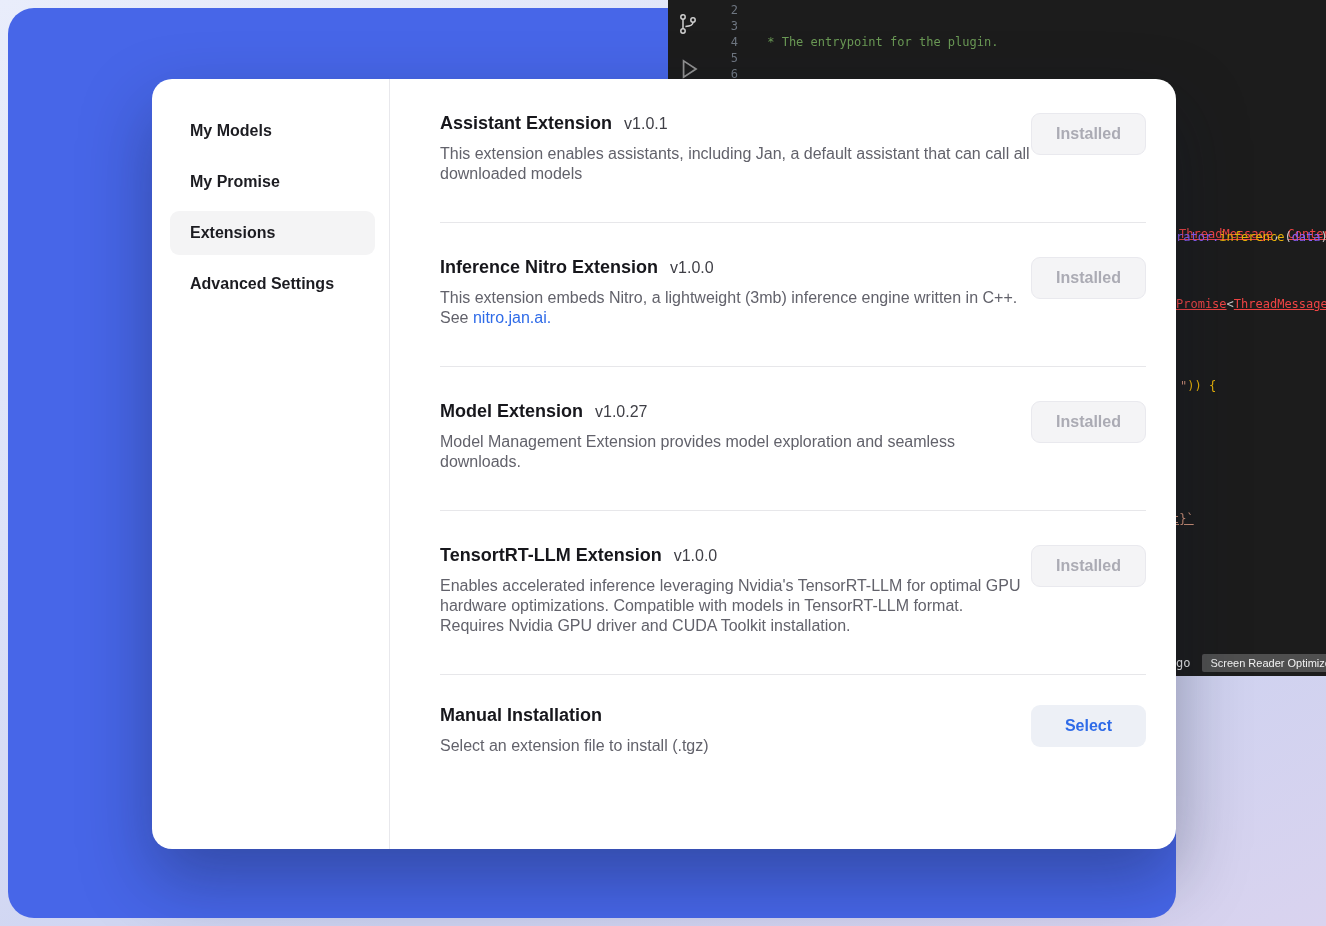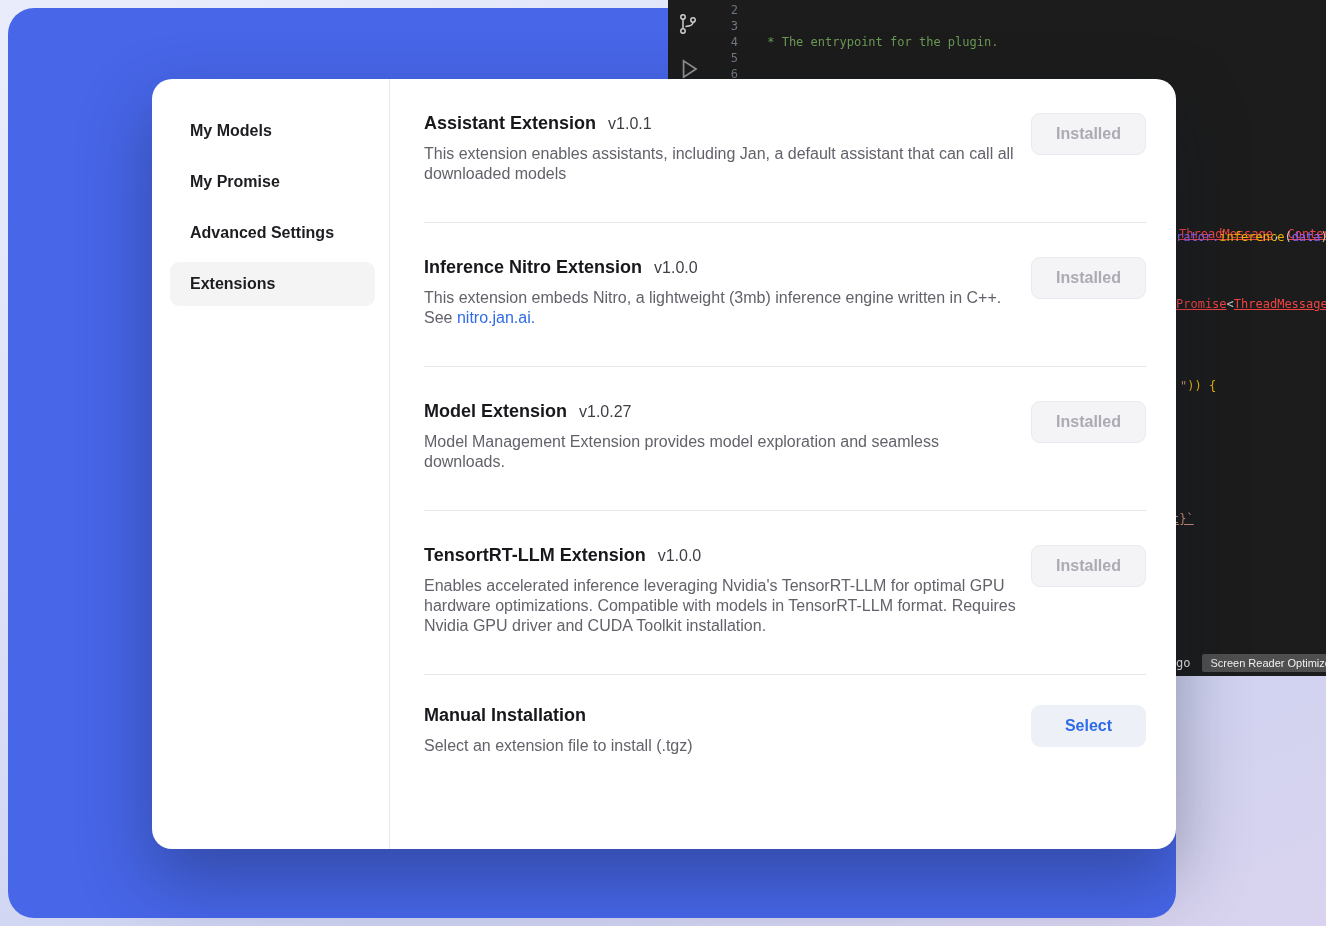--- a/index.html
+++ b/index.html
@@ -46,21 +46,21 @@
            background:#ffffff; border-radius:20px; display:flex; overflow:hidden;
            box-shadow:0 30px 70px rgba(15,23,42,.35); }
   .sidebar { width:238px; flex:0 0 238px; border-right:1px solid #e8e8ec;
              padding:30px 0 0 18px; display:flex; flex-direction:column; gap:7px; }
   .side-item { height:44px; width:205px; display:flex; align-items:center; padding:0 20px;
                font-size:16px; font-weight:700; color:#1c1c21; border-radius:9px; cursor:pointer; }
   .side-item.active { background:#f4f4f5; }
 
   .content { flex:1; padding:0 30px 0 34px; overflow:hidden; }
   .ext-row { display:flex; justify-content:space-between; align-items:flex-start;
-             padding:34px 0 38px; border-bottom:1px solid #e7e7ea; }
+             padding:34px 0 38px; border-bottom:1px solid #e7e7ea;margin-left:16px; }
   .ext-row.manual { border-bottom:none; padding:30px 0 24px; }
   .ext-text { width:596px; }
   .t-row { display:flex; align-items:baseline; gap:12px; margin-bottom:10px; }
   .ext-title { font-size:18px; font-weight:700; color:#17171c; }
   .ver { font-size:16px; color:#3f3f46; }
   .desc { font-size:16px; line-height:20px; color:#62626b; }
   .link { color:#2f6be8; text-decoration:none; cursor:pointer; }
   .btn { min-width:115px; height:42px; border-radius:9px; font-family:inherit;
          font-size:16px; font-weight:700; cursor:pointer;text-align:center; }
   .btn.installed { background:#f4f4f6; color:#ababb4; border:1px solid #e9e9ee; }
@@ -112,22 +112,22 @@
       <span class="status-file">go</span>
       <span class="status-badge">Screen Reader Optimized</span>
     </div>
   </div>
 
   <div class="modal">
 
     <aside class="sidebar">
       <div class="side-item">My Models</div>
       <div class="side-item">My Promise</div>
+      <div class="side-item active">Extensions</div>
       <div class="side-item">Advanced Settings</div>
-      <div class="side-item active">Extensions</div>
     </aside>
 
     <main class="content">
 
       <section class="ext-row">
         <div class="ext-text">
           <div class="t-row">
             <span class="ext-title">Assistant Extension</span>
             <span class="ver">v1.0.1</span>
           </div>

